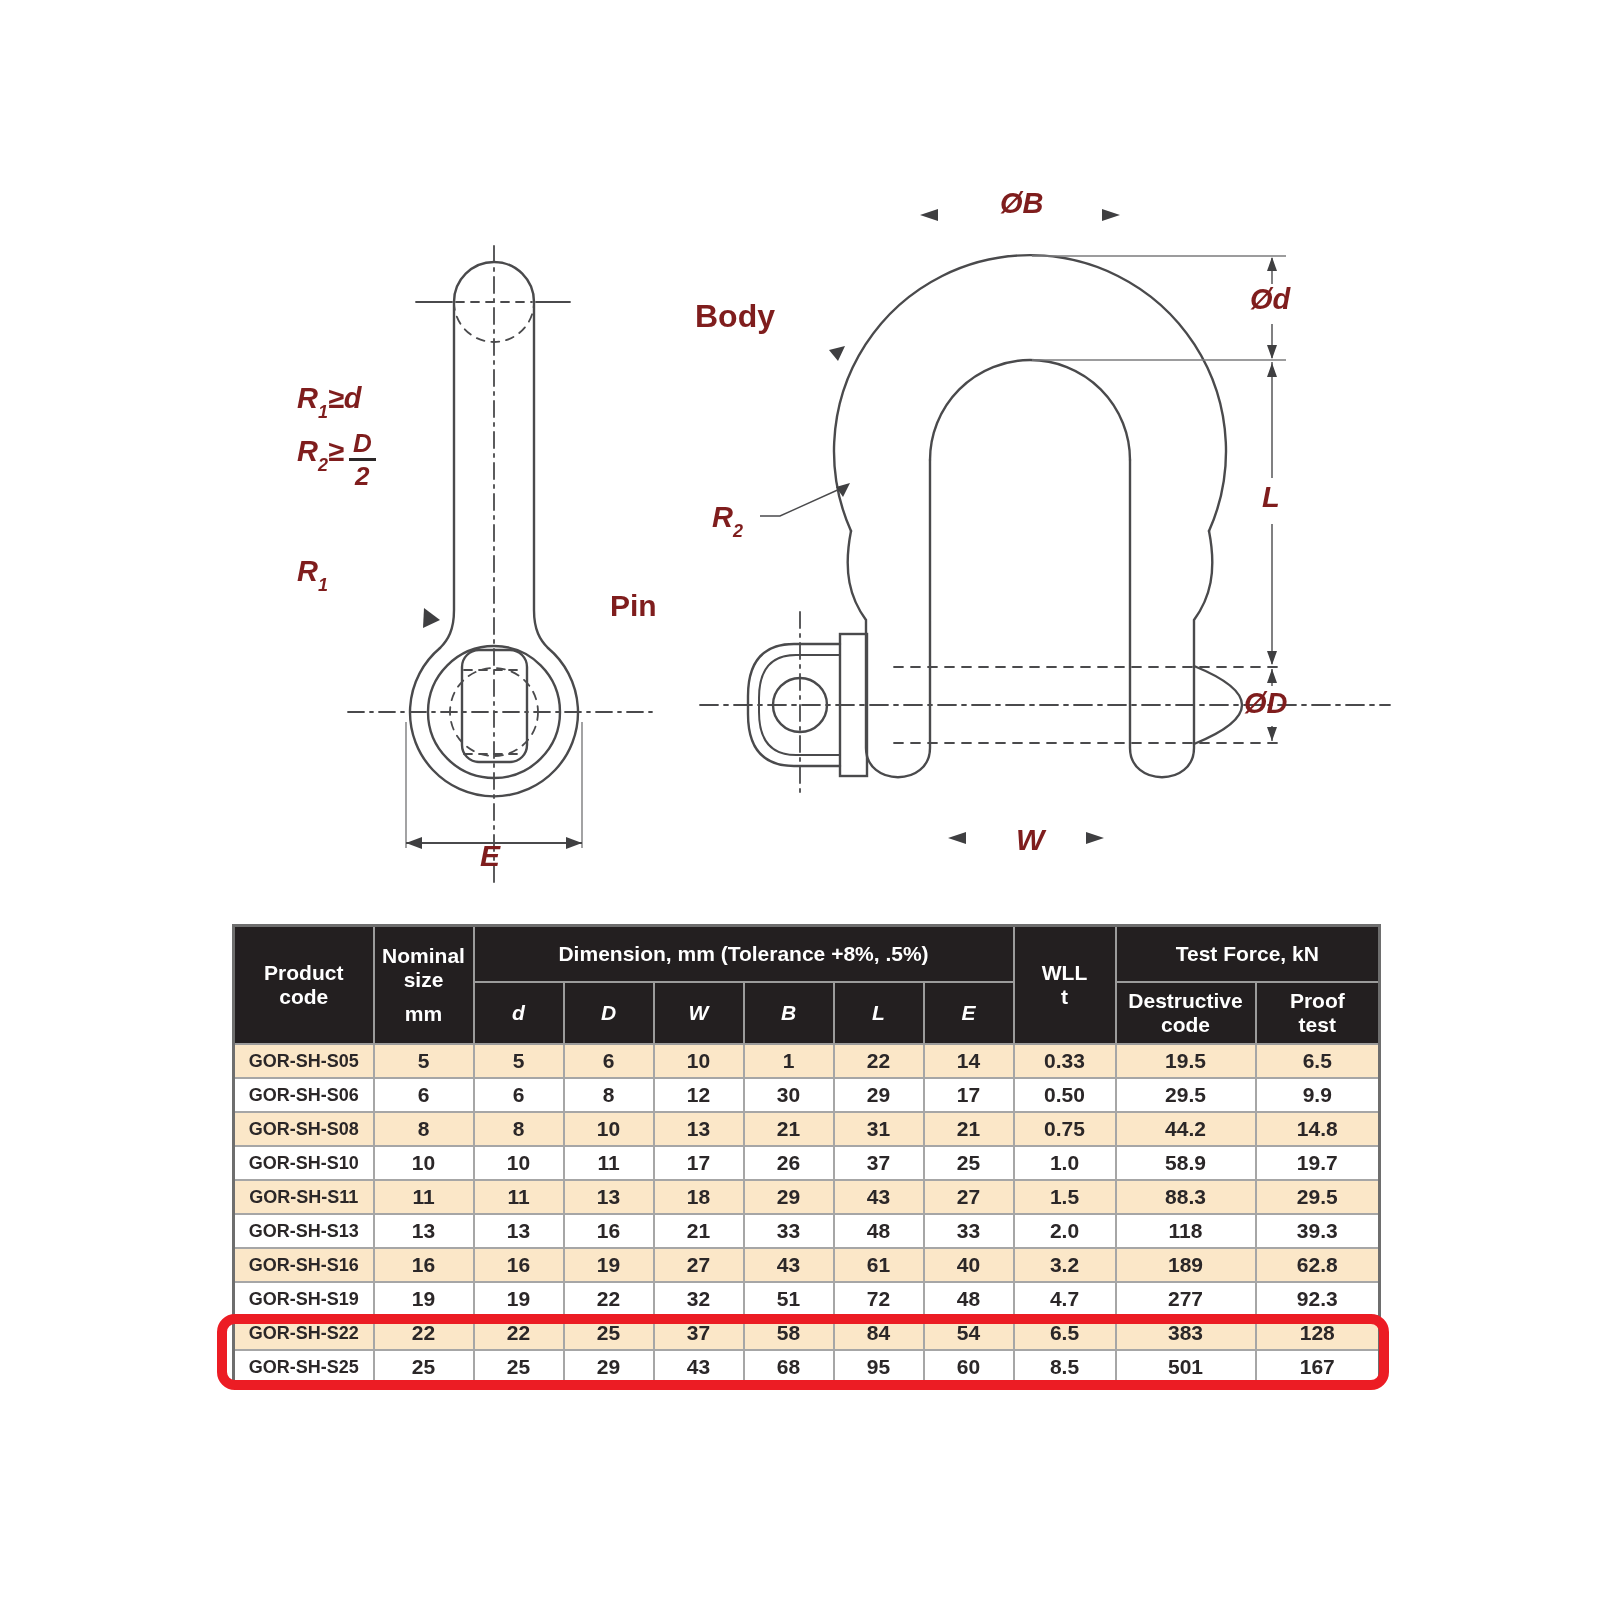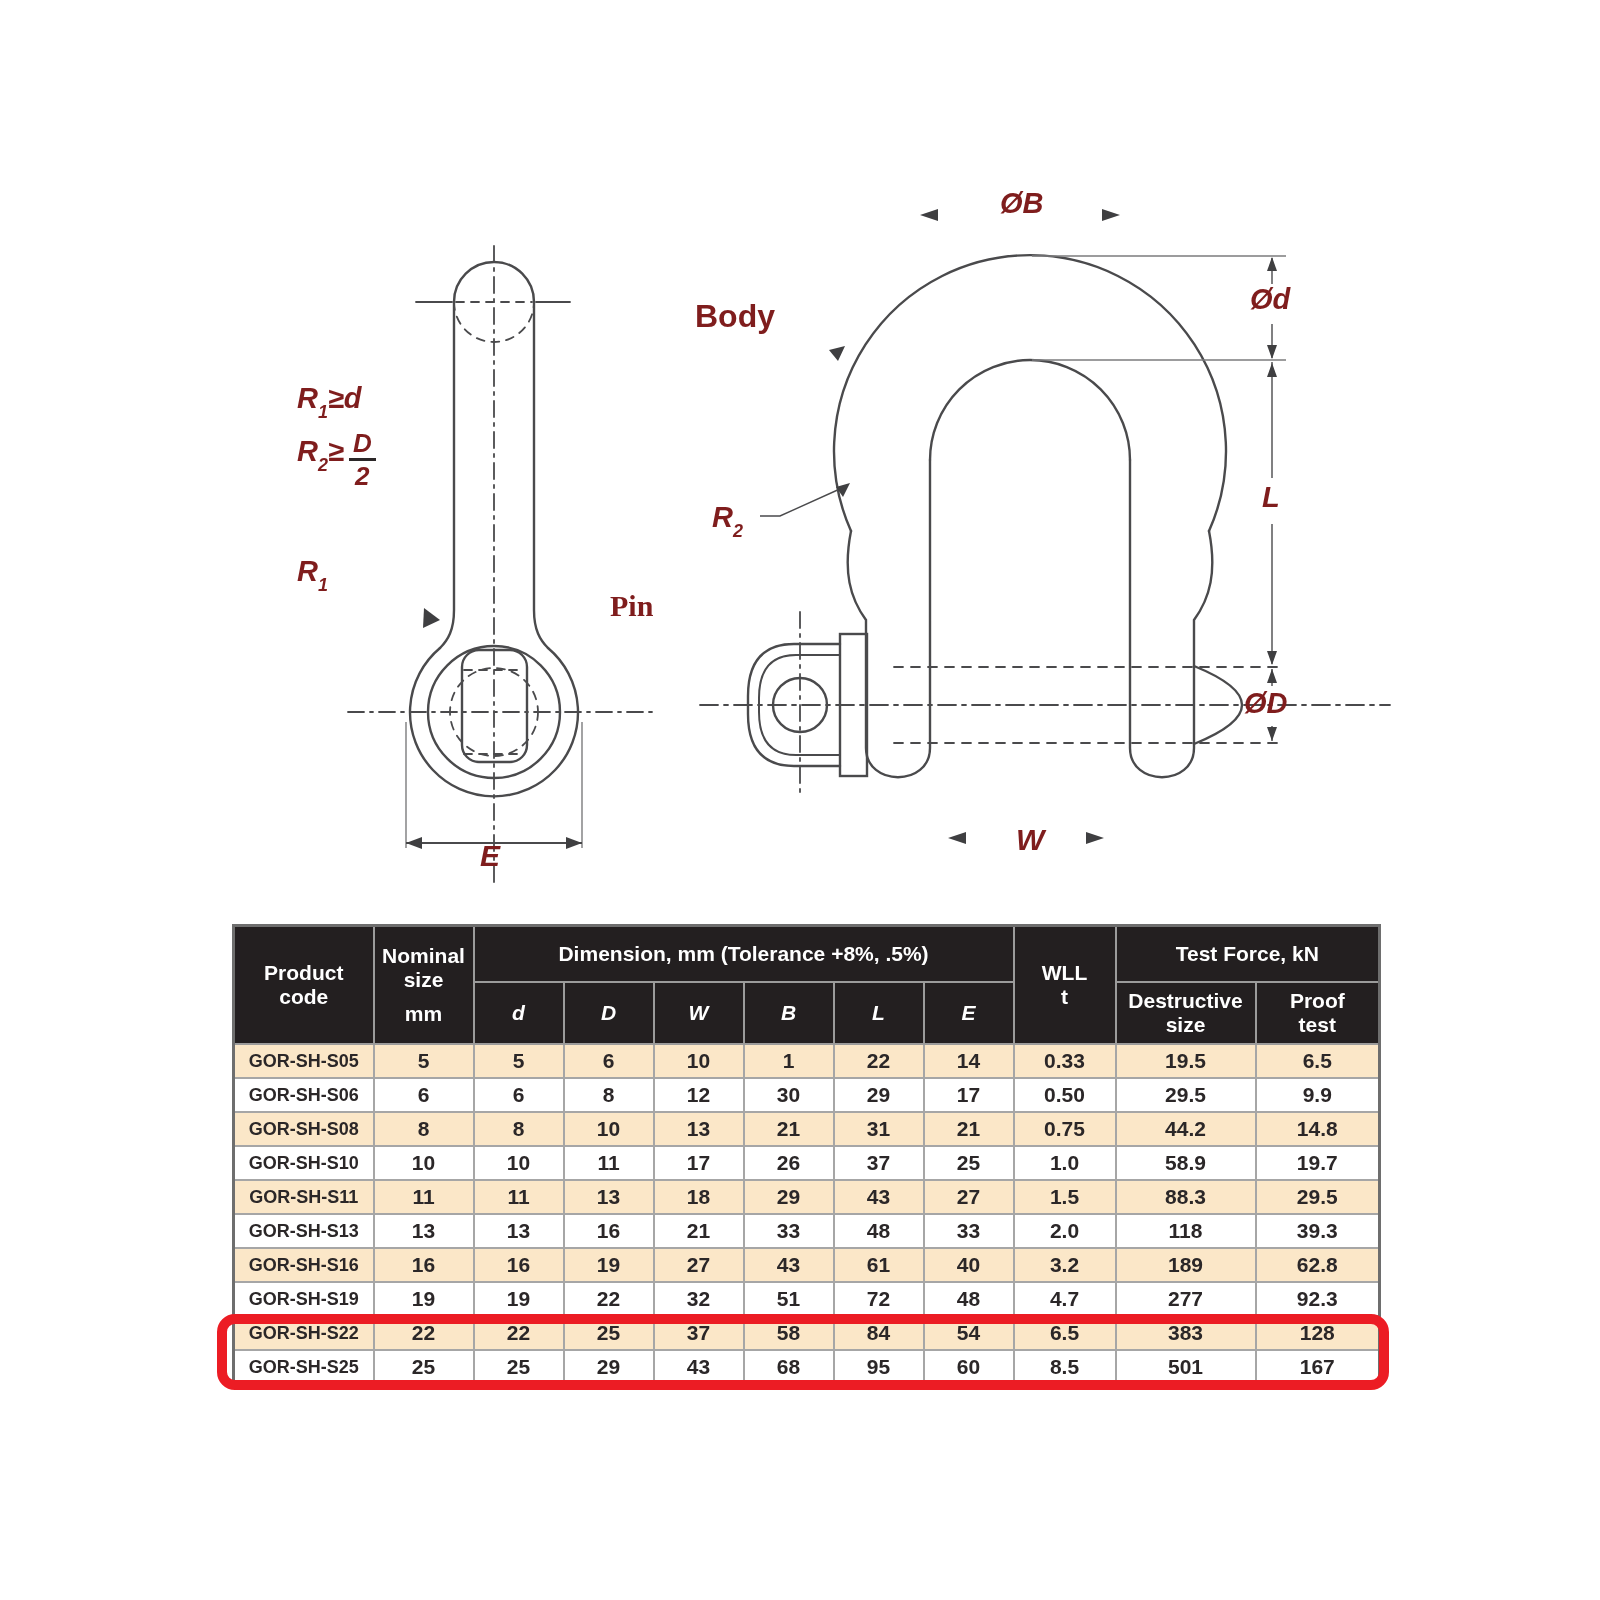--- a/index.html
+++ b/index.html
@@ -133,21 +133,21 @@
 
   <div class="dlabel ital" style="left:297px;top:383px;"><span>R</span><sub>1</sub><span>≥d</span></div>
 
   <div class="dlabel ital" style="left:297px;top:424px;"><span>R</span><sub>2</sub><span>≥</span><span class="frac">
         <span class="num">D</span>
         <span class="den">2</span>
       </span></div>
 
   <div class="dlabel ital" style="left:297px;top:556px;"><span>R</span><sub>1</sub></div>
 
-  <div class="dlabel" style="left:610px;top:590px;font-size:30px;font-family:Liberation Serif, serif;">Pin</div>
+  <div class="dlabel" style="left:610px;top:590px;font-size:30px;">Pin</div>
 
   <div class="dlabel ital" style="left:480px;top:840px;font-size:30px;">E</div>
 
   <div class="dlabel" style="left:683px;top:300px;font-size:32px;margin-left:12px;">Body</div>
 
   <div class="dlabel ital" style="left:1000px;top:188px;">ØB</div>
 
   <div class="dlabel ital" style="left:1250px;top:284px;">Ød</div>
 
   <div class="dlabel ital" style="left:712px;top:502px;"><span>R</span><sub>2</sub></div>
@@ -194,21 +194,21 @@
         </tr>
         <tr class="r2">
           <th><i>d</i></th>
           <th><i>D</i></th>
           <th><i>W</i></th>
           <th><i>B</i></th>
           <th><i>L</i></th>
           <th><i>E</i></th>
           <th>
               <div class="pre">Destructive
-size</div>
+code</div>
             </th>
           <th>
               <div class="pre">Proof
 test</div>
             </th>
         </tr>
       </thead>
       <tbody>
           <tr>
             <td class="code">GOR-SH-S05</td>

